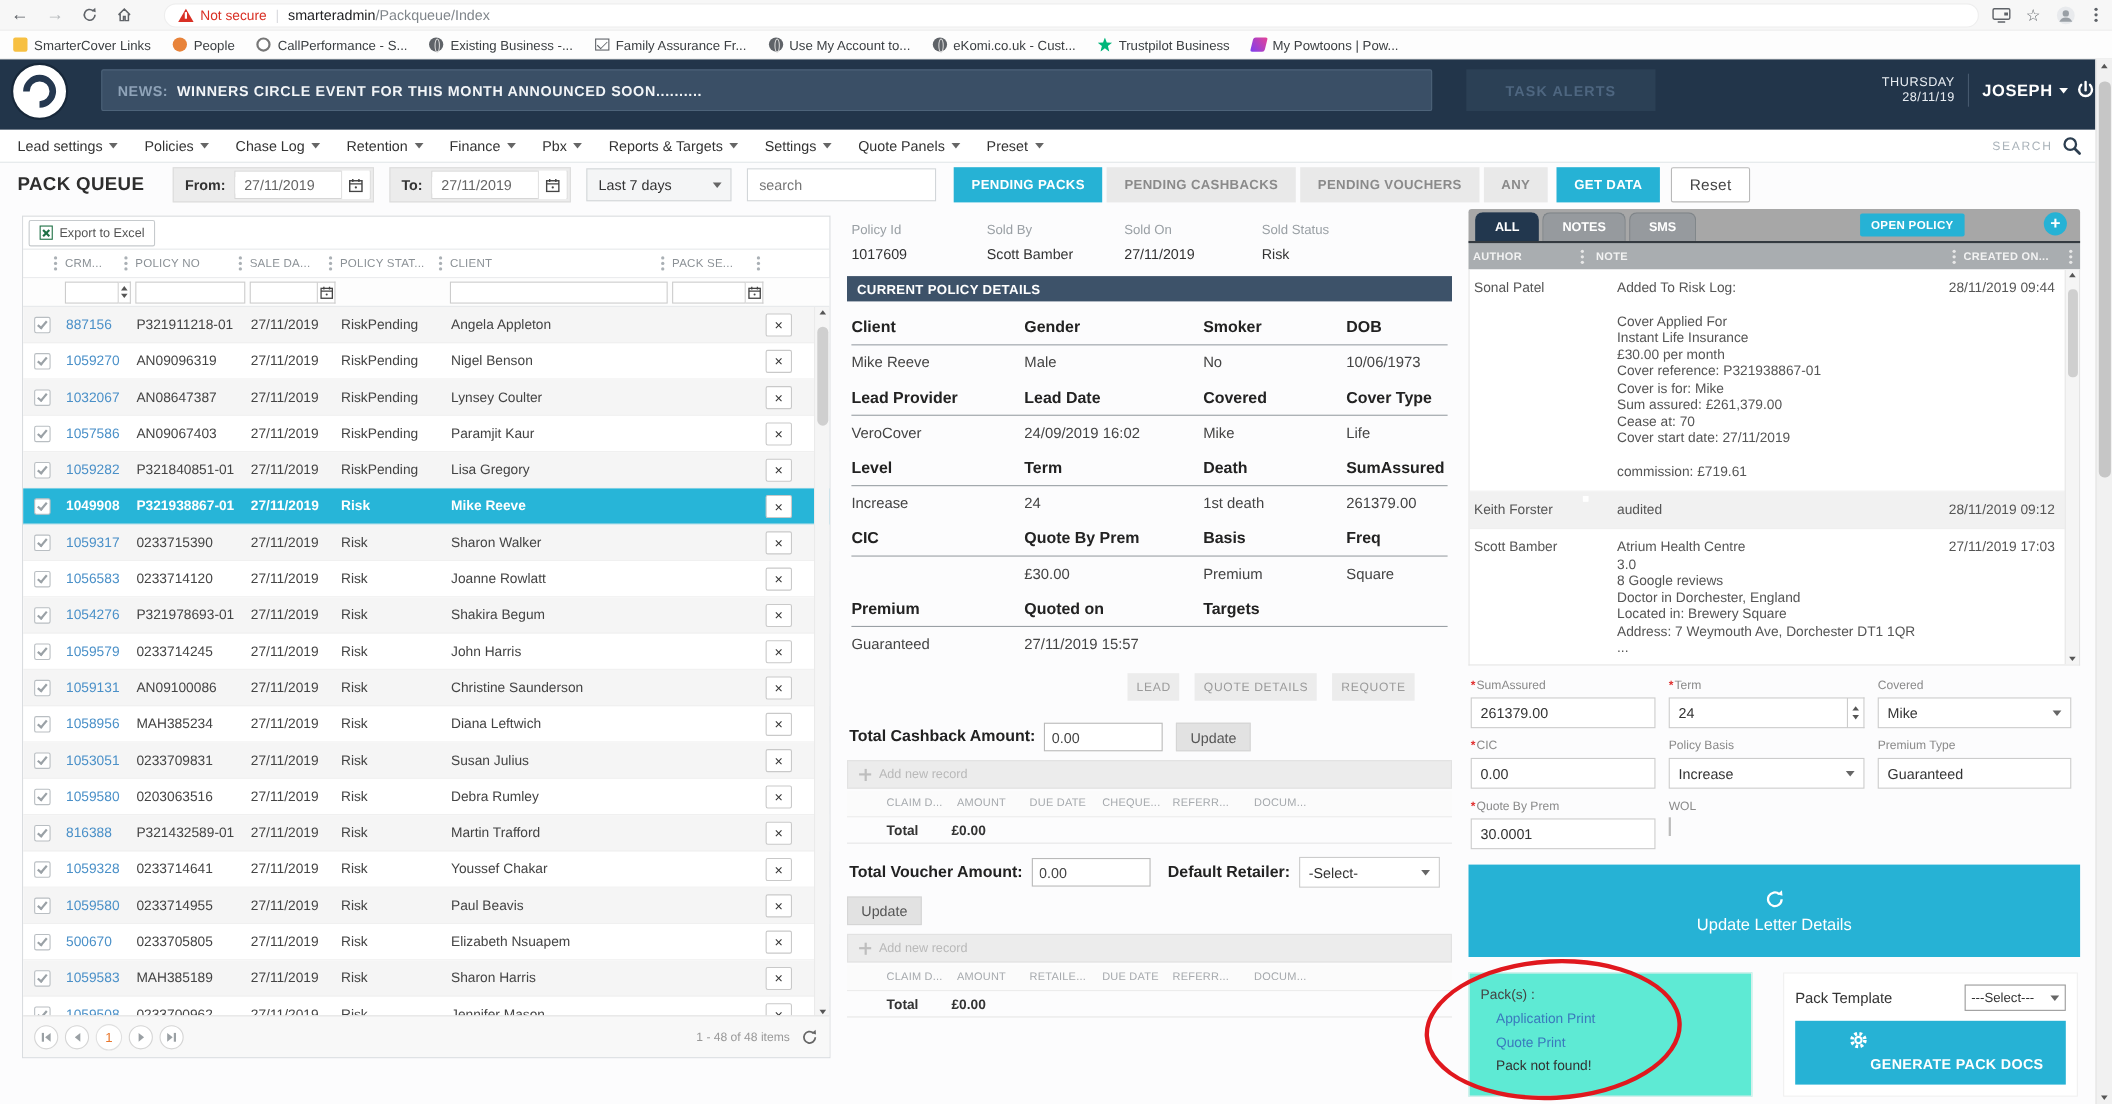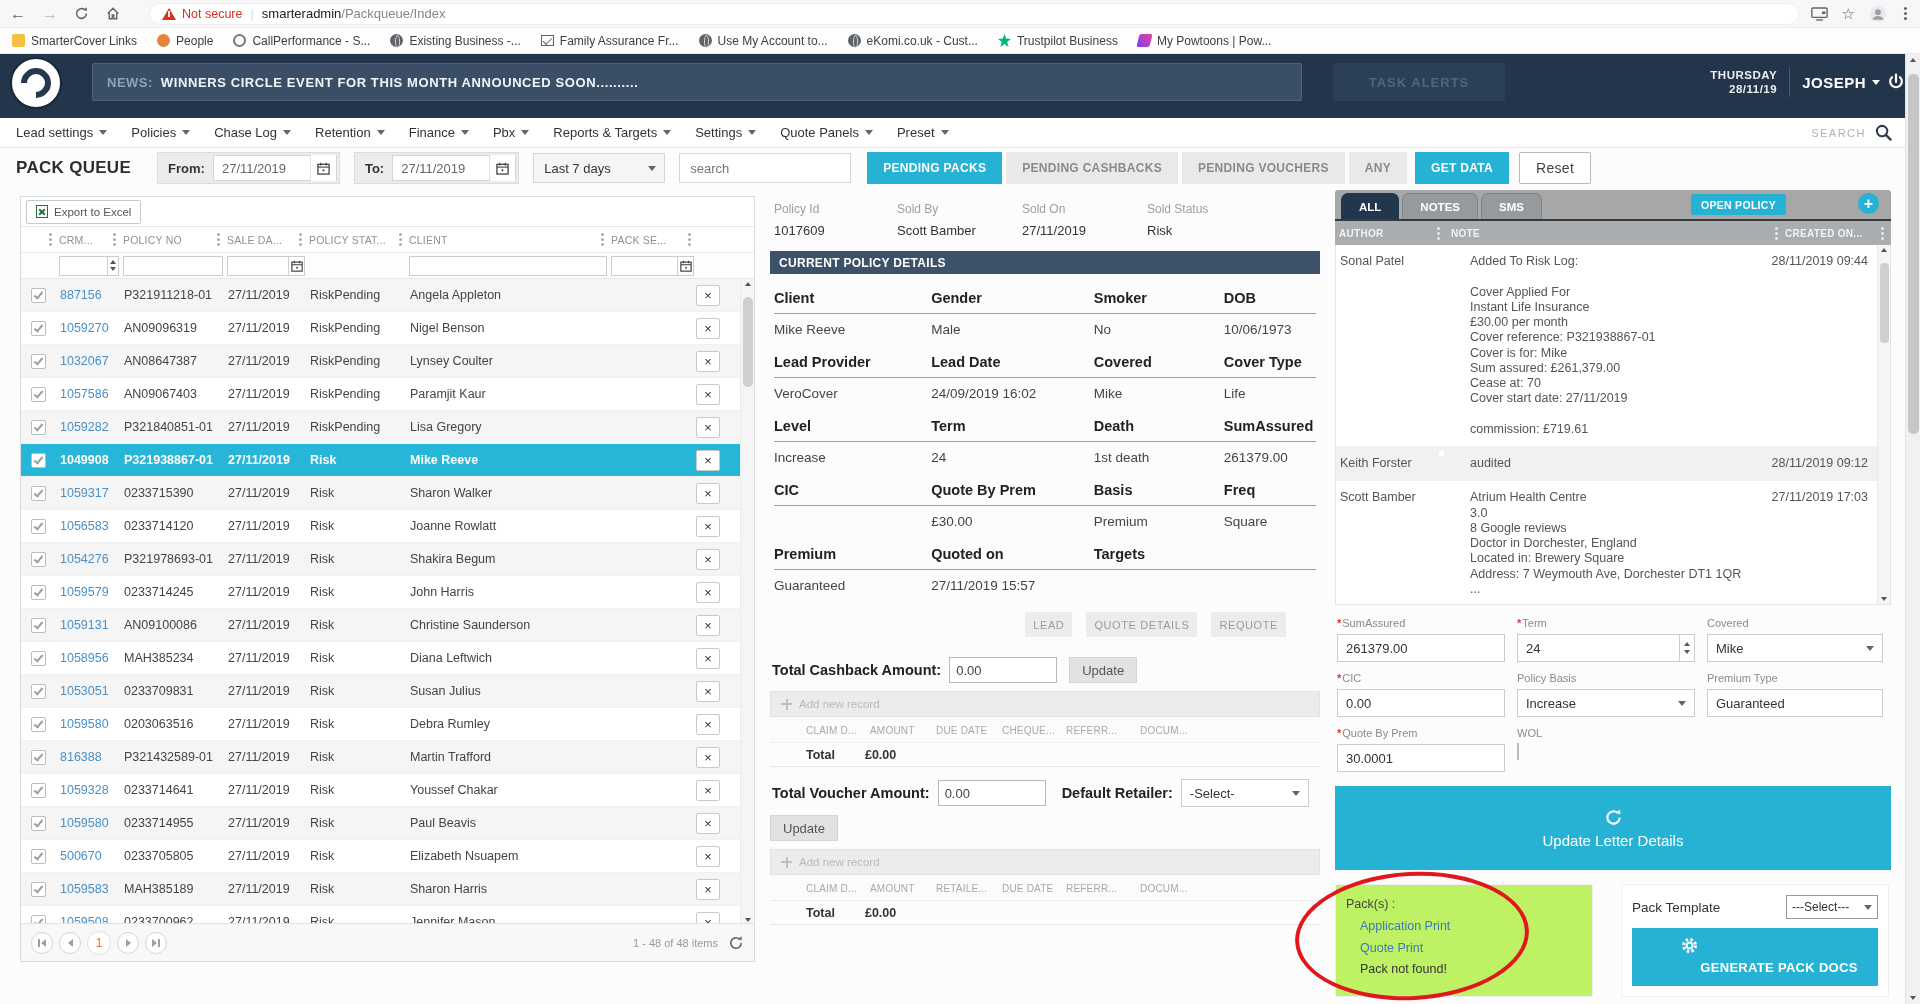--- a/index.html
+++ b/index.html
@@ -30,21 +30,21 @@
   .bm-icon.powtoon{background:linear-gradient(45deg,#7b3ff2,#e84393);transform:skewX(-14deg);border-radius:2px}
   
   .app-header{position:absolute;top:54px;left:0;right:15px;height:64px;background:#22354a}
   .logo{position:absolute;left:10px;top:57px;width:52px;height:52px;background:#fff;border-radius:50%;z-index:5;border:2px solid #18283a}
   .logo i{position:absolute;inset:9px;border:6px solid #253850;border-radius:50%;border-left-color:transparent;transform:rotate(-45deg);display:block}
   .news-bar{position:absolute;left:92px;top:63px;width:1210px;height:38px;background:#3a4f66;border:1px solid #4d6379;border-radius:2px;display:flex;align-items:center;padding:0 14px;gap:8px}
   .news-label{color:#8fa3b8;font-weight:bold;font-size:13px;letter-spacing:.5px}
   .news-text{color:#f2f5f8;font-weight:bold;font-size:13px;letter-spacing:.6px}
   .task-alerts{position:absolute;left:1333px;top:63px;width:172px;height:38px;background:#2b4055;color:#4e6680;font-weight:bold;font-size:13px;letter-spacing:1px;display:flex;align-items:center;justify-content:center;cursor:pointer}
   .hdr-right{position:absolute;right:14px;top:63px;height:38px;display:flex;align-items:center;gap:12px}
-  .hdr-date{text-align:right;color:#e8edf2;font-weight:bold;font-size:11.5px;line-height:1.25;letter-spacing:.5px}
+  .hdr-date{text-align:right;color:#e8edf2;font-weight:normal;font-size:11.5px;line-height:1.25;letter-spacing:.5px}
   .hdr-div{width:1px;height:30px;background:#46596e}
   .hdr-user{color:#fff;font-weight:bold;font-size:15px;letter-spacing:.5px;display:flex;align-items:center;gap:6px;cursor:pointer}
   .caret-d{width:0;height:0;border-left:4px solid transparent;border-right:4px solid transparent;border-top:5px solid #666;display:inline-block}
   .caret-d.white{border-top-color:#fff}
   
   .menubar{position:absolute;top:118px;left:0;right:15px;height:30px;background:#fff;border-bottom:1px solid #e2e6e9;display:flex;align-items:center;padding:0 16px;gap:24px}
   .menu-item{display:flex;align-items:center;gap:6px;font-size:13px;color:#333;cursor:pointer;white-space:nowrap}
   .menu-search{position:absolute;right:12px;display:flex;align-items:center;gap:8px}
   .search-label{color:#aab3ba;font-size:11px;letter-spacing:1.5px}
   
@@ -155,21 +155,21 @@
   .ffield .flabel{font-size:11px;color:#8a8a8a;margin-bottom:5px;display:flex;gap:1px}
   .req{color:#e03131;font-weight:bold}
   .ftext{width:100%;height:28px;border:1px solid #ccc;font-size:13px;padding:0 8px;outline:0;font-family:inherit;color:#333}
   .fwrap{display:flex;align-items:stretch}
   .fsel{height:28px;background:#fff;border:1px solid #ccc;display:flex;align-items:center;justify-content:space-between;padding:0 8px;font-size:13px;color:#333;cursor:pointer;width:100%}
   .vspin{width:17px;border:1px solid #ccc;border-left:0;display:flex;flex-direction:column;align-items:center;justify-content:center;gap:4px;background:#fff;cursor:pointer}
   .wolbox{width:18px;height:18px;border:1px solid #bbb;background:#fff;cursor:pointer}
   .update-letter{margin-top:14px;width:100%;height:84px;background:#26b2d5;border:0;color:#fff;display:flex;flex-direction:column;align-items:center;justify-content:center;gap:5px;cursor:pointer;font-family:inherit}
   .update-letter .ul-text{font-size:15px}
   .bottom-row{margin-top:14px;display:flex;gap:28px}
-  .pack-card{width:258px;background:#bef264;border:1px solid #f0f0f0;padding:12px 10px;min-height:108px}
+  .pack-card{width:258px;background:#5eead4;border:1px solid #f0f0f0;padding:12px 10px;min-height:108px}
   .pack-label{font-size:12.5px;color:#444}
   .pack-link{display:block;margin:8px 0 0 14px;font-size:12.5px;color:#3a7abd;cursor:pointer}
   .pack-notfound{margin:7px 0 0 14px;font-size:12.5px;color:#333;}
   .tmpl-card{width:268px;background:#fff;border:1px solid #f0f0f0;padding:10px;min-height:108px}
   .tmpl-row{display:flex;align-items:center;justify-content:space-between}
   .tmpl-label{font-size:13.5px;color:#333}
   .tmpl-sel{width:92px;height:24px;border:1px solid #999;display:flex;align-items:center;justify-content:space-between;padding:0 5px;font-size:12px;color:#333;cursor:pointer}
   .gen-btn{margin-top:9px;width:100%;height:58px;background:#26b2d5;border:0;color:#fff;cursor:pointer;font-family:inherit;display:flex;flex-direction:column;align-items:flex-start;padding:8px 0 0 48px;gap:5px}
   .gen-btn .gen-text{font-weight:bold;font-size:13px;letter-spacing:.3px;align-self:center}
   

